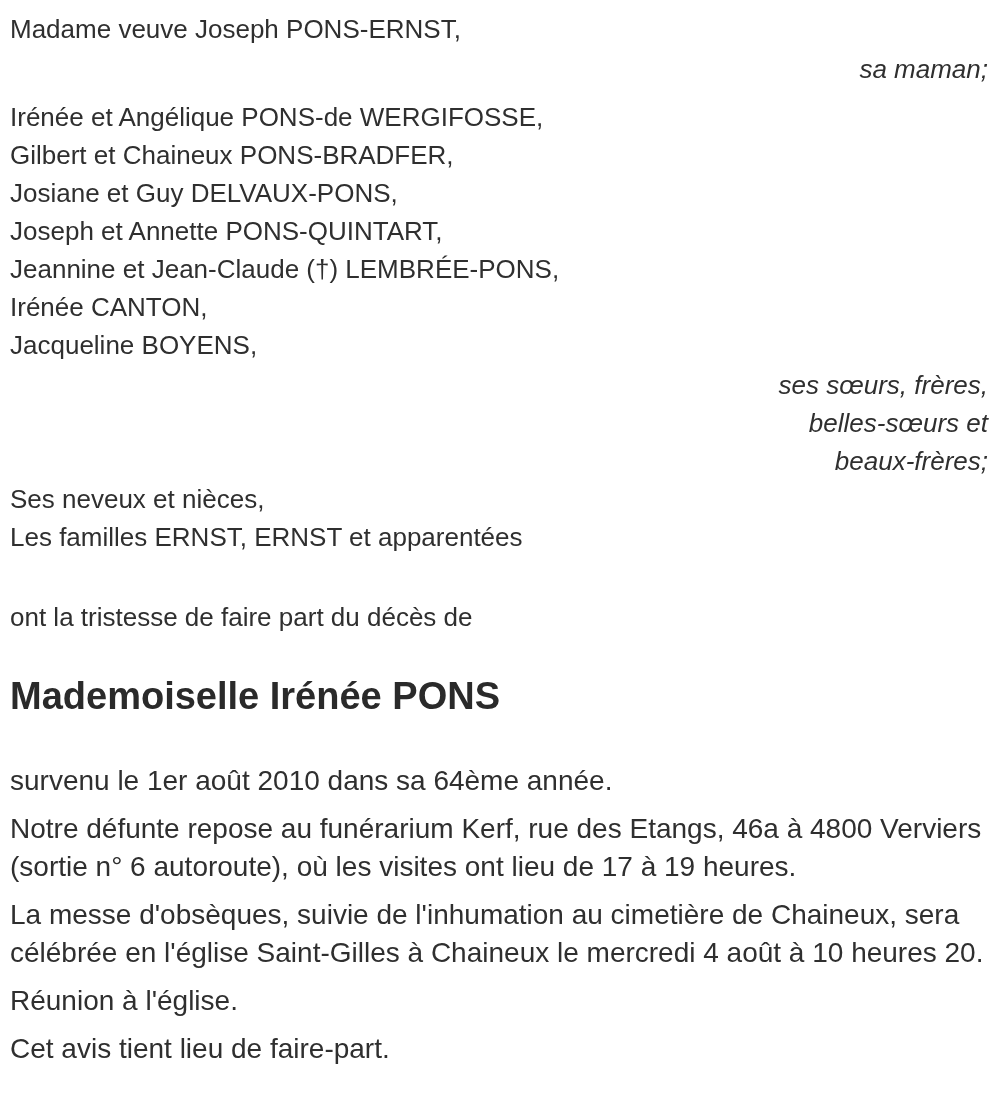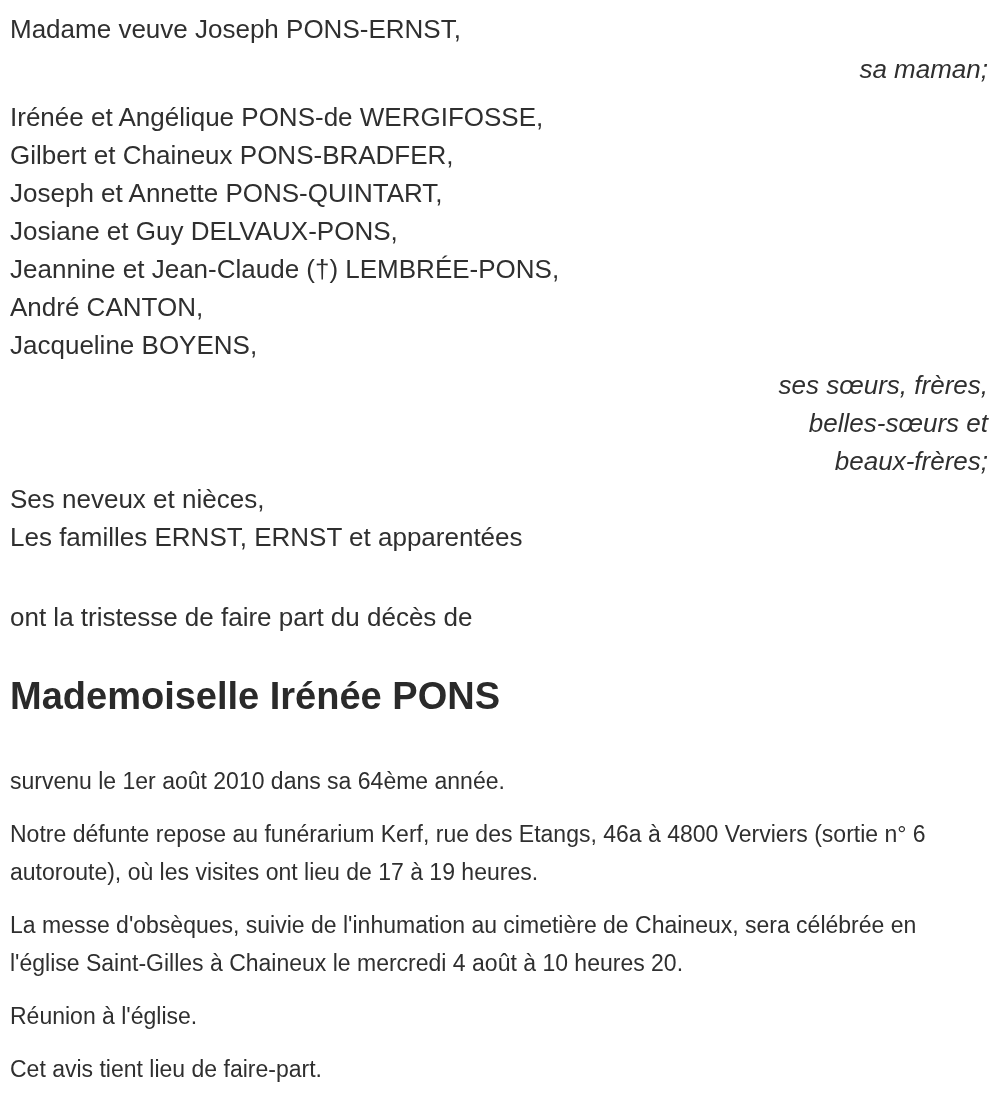--- a/index.html
+++ b/index.html
@@ -40,43 +40,42 @@
   .deceased-name {
     margin-top: 36px;
     font-size: 38px;
     line-height: 48px;
     font-weight: bold;
     color: #2a2a2a;
     white-space: nowrap;
   }
   .details-block { margin-top: 42px; }
   .details-block p {
-    font-size: 23px;
+    font-size: 28px;
     line-height: 38px;
     margin-bottom: 10px;
     white-space: normal;
-    margin-top: 15px;
   }
 </style>
 </head>
 <body>
 
 <div class="notice">
 
   <div class="line">Madame veuve Joseph PONS-ERNST,</div>
 
   <div class="right-italic mother-relation">sa maman;</div>
 
   <div class="siblings-block">
     <div class="line">Irénée et Angélique PONS-de WERGIFOSSE,</div>
     <div class="line">Gilbert et Chaineux PONS-BRADFER,</div>
+    <div class="line">Josiane et Guy DELVAUX-PONS,</div>
     <div class="line">Joseph et Annette PONS-QUINTART,</div>
-    <div class="line">Josiane et Guy DELVAUX-PONS,</div>
     <div class="line">Jeannine et Jean-Claude (†) LEMBRÉE-PONS,</div>
-    <div class="line">André CANTON,</div>
+    <div class="line">Irénée CANTON,</div>
     <div class="line">Jacqueline BOYENS,</div>
   </div>
 
   <div class="relation-block">
     <div class="right-italic">ses sœurs, frères,</div>
     <div class="right-italic">belles-sœurs et</div>
     <div class="right-italic">beaux-frères;</div>
   </div>
 
   <div class="others-block">

